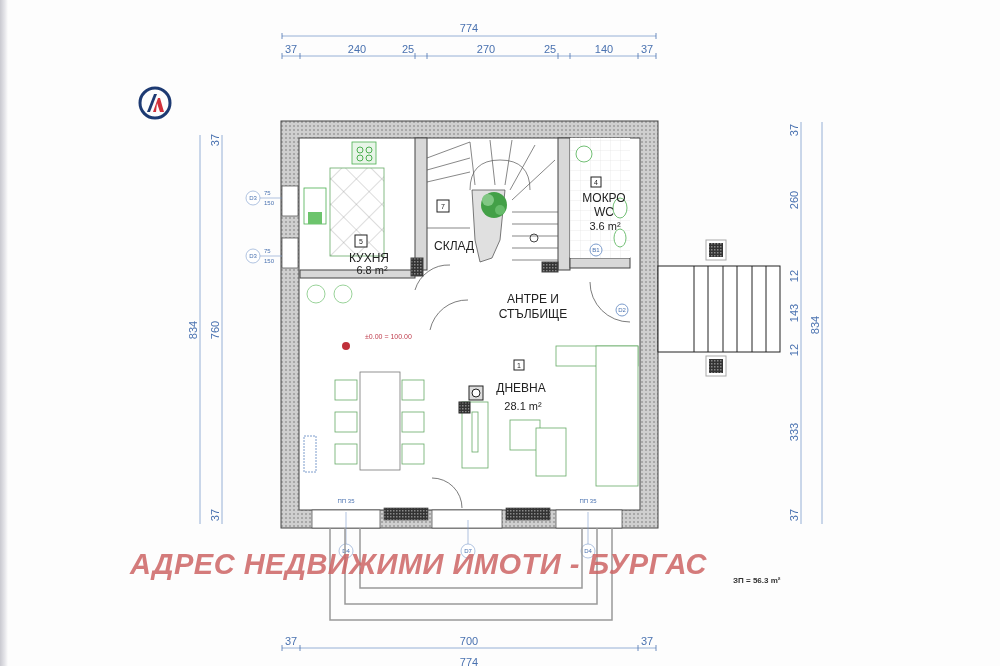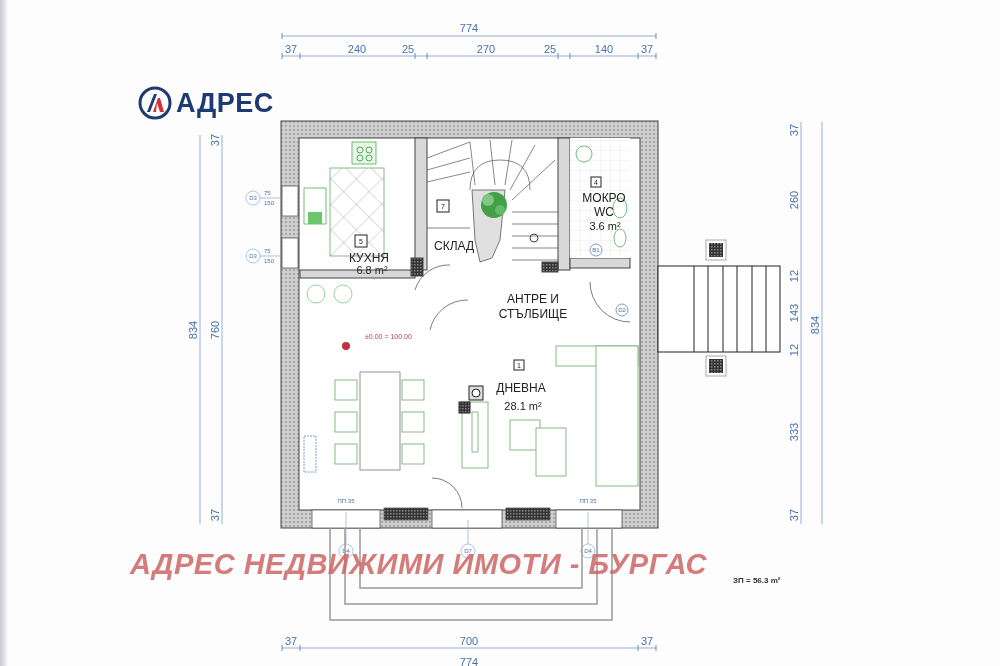--- a/index.html
+++ b/index.html
@@ -272,17 +272,16 @@
   <text class="dim" x="647" y="645" text-anchor="middle">37</text>
   <text class="dim" x="469" y="666" text-anchor="middle">774</text>
 </svg>
 
 <div class="logo">
   <svg class="logo-mark" viewBox="0 0 34 34" style="position:static">
     <circle cx="17" cy="17" r="15" fill="none" stroke="#1d3a72" stroke-width="3"></circle>
     <path d="M9 26 L16 8 L19 8 L12 26 Z" fill="#1d3a72"></path>
     <path d="M15 26 L20 12 L22 12 L26 26 L22 26 L19 17 L18 26 Z" fill="#d0303a"></path>
   </svg>
-  <span class="logo-text">АДРЕС</span>
 </div>
 
 <div class="watermark">АДРЕС НЕДВИЖИМИ ИМОТИ - БУРГАС</div>
 <div class="area-total">ЗП = 56.3 m²</div>
 
 </body></html>

